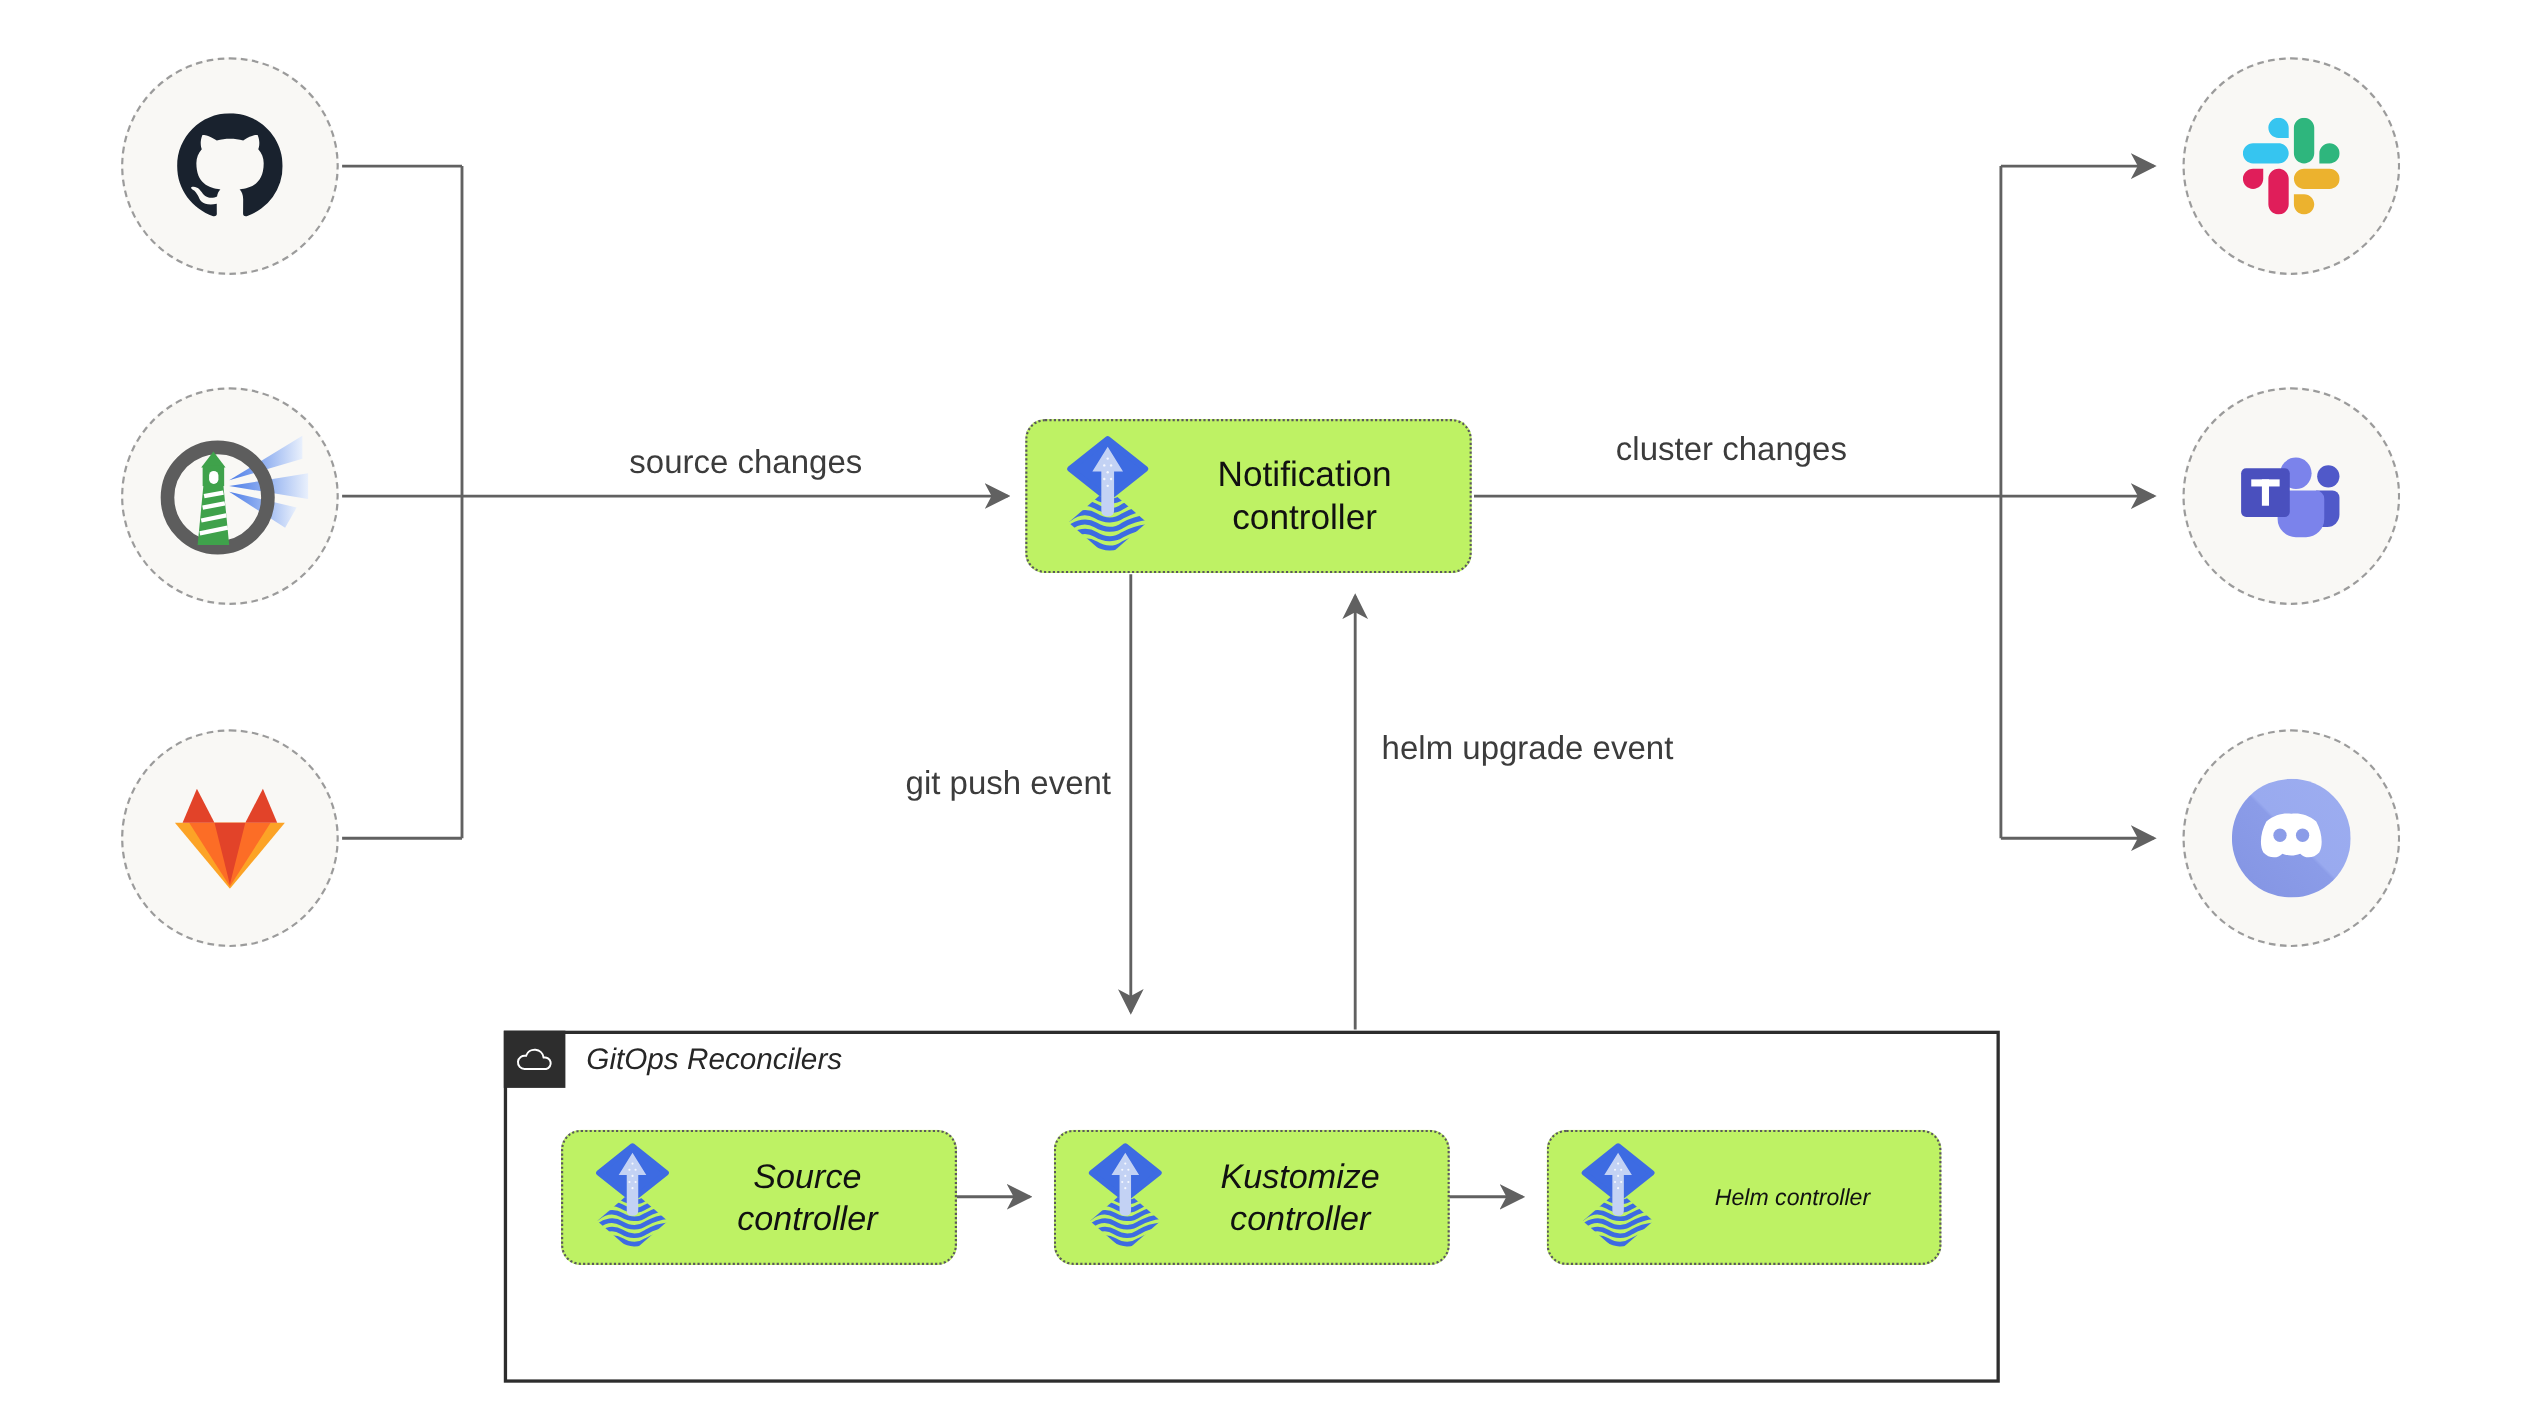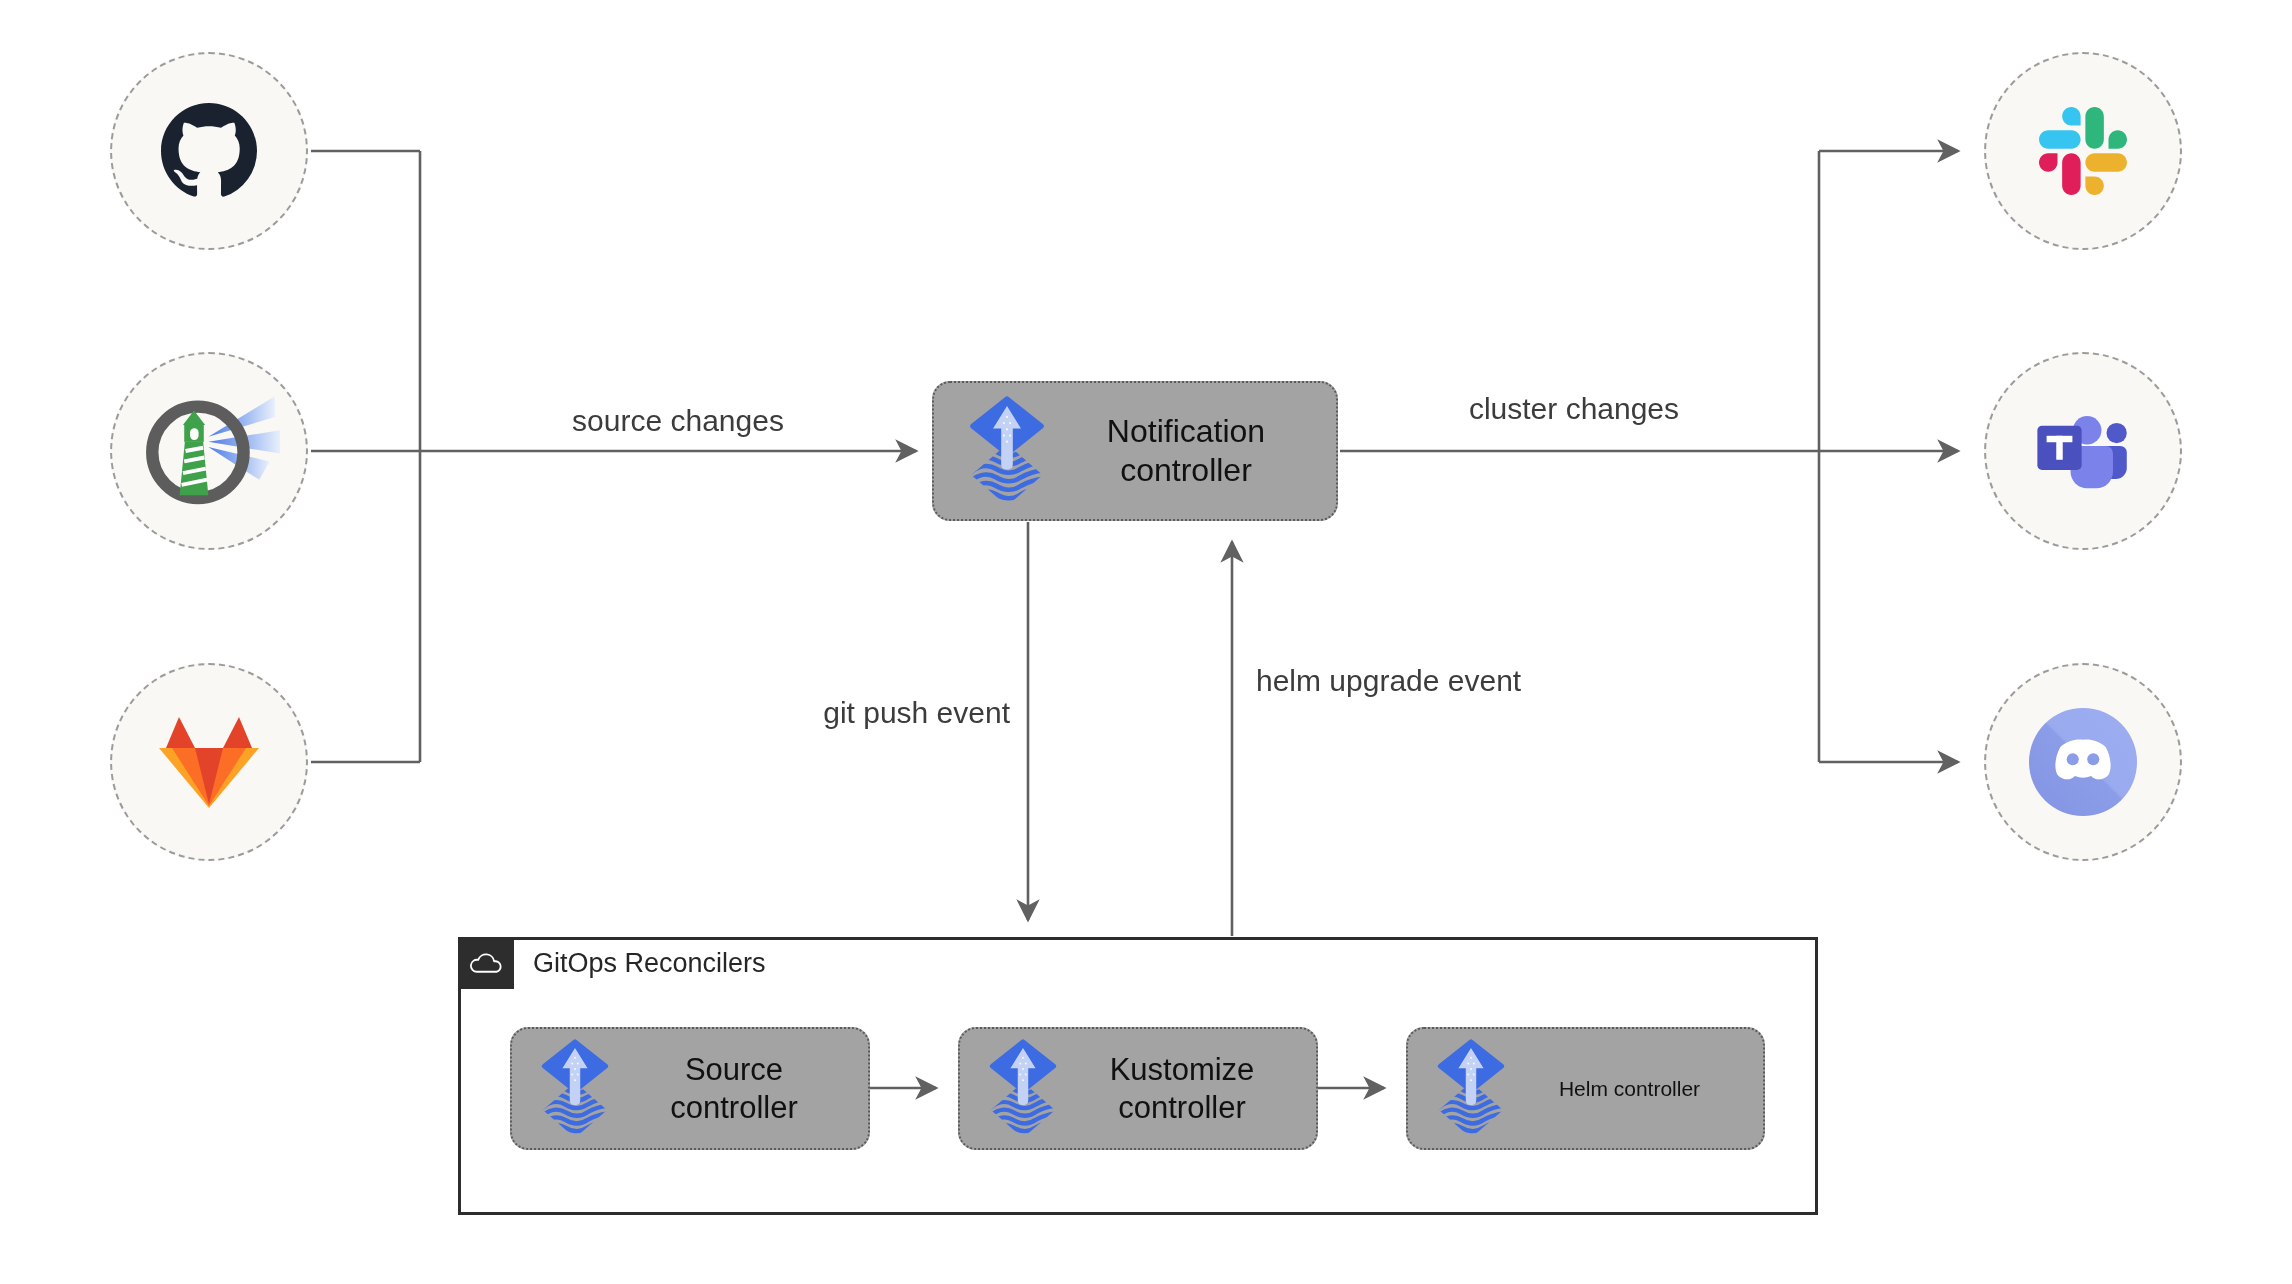--- a/index.html
+++ b/index.html
@@ -3,31 +3,31 @@
 <meta charset="utf-8">
 <style>
   html,body{margin:0;padding:0;background:#fff;}
   #canvas{position:relative;width:2292px;height:1284px;background:#ffffff;overflow:hidden;
           font-family:"Liberation Sans","DejaVu Sans",sans-serif;}
   svg{display:block;}
   .wires{position:absolute;left:0;top:0;pointer-events:none;}
   .circle-node{position:absolute;width:194px;height:194px;border-radius:50%;
                background:#f9f8f5;border:2px dashed #9b9b9b;
                display:flex;align-items:center;justify-content:center;}
-  .box-node{position:absolute;background:#a3a3a3;border:2px dotted #5a5a5a;border-radius:18px;
+  .box-node{position:absolute;background:#bef264;border:2px dotted #5a5a5a;border-radius:18px;
             display:flex;align-items:center;box-sizing:border-box;}
   .box-node .node-icon{flex:0 0 auto;}
   .node-label{flex:1;text-align:center;font-size:32px;line-height:1.22;color:#111111;
               padding:0 18px 0 8px;white-space:pre-line;}
   .node-label-inner{display:inline-block;max-width:200px;}
   .edge-label{position:absolute;font-size:30px;color:#3c3c3c;white-space:nowrap;}
   .center-x{transform:translateX(-50%);}
   .right-align{transform:translateX(-100%);}
-  #group-container{position:absolute;left:458px;top:937px;width:1360px;height:278px;
-                   border:3px solid #2d2d2d;box-sizing:border-box;background:transparent;}
+  #group-container{position:absolute;left:458px;top:937px;width:1360px;height:320px;
+                   border:3px solid #2d2d2d;box-sizing:border-box;background:transparent;font-style:italic;}
   #group-tab{position:absolute;left:-3px;top:-3px;width:56px;height:52px;background:#2d2d2d;
              display:flex;align-items:center;justify-content:center;}
   #group-label{position:absolute;left:72px;top:-3px;height:52px;line-height:52px;
                font-size:27px;color:#262626;}
   .inner-node{top:87px;height:123px;}
 </style>
 </head>
 <body>
 
 <div id="canvas">

